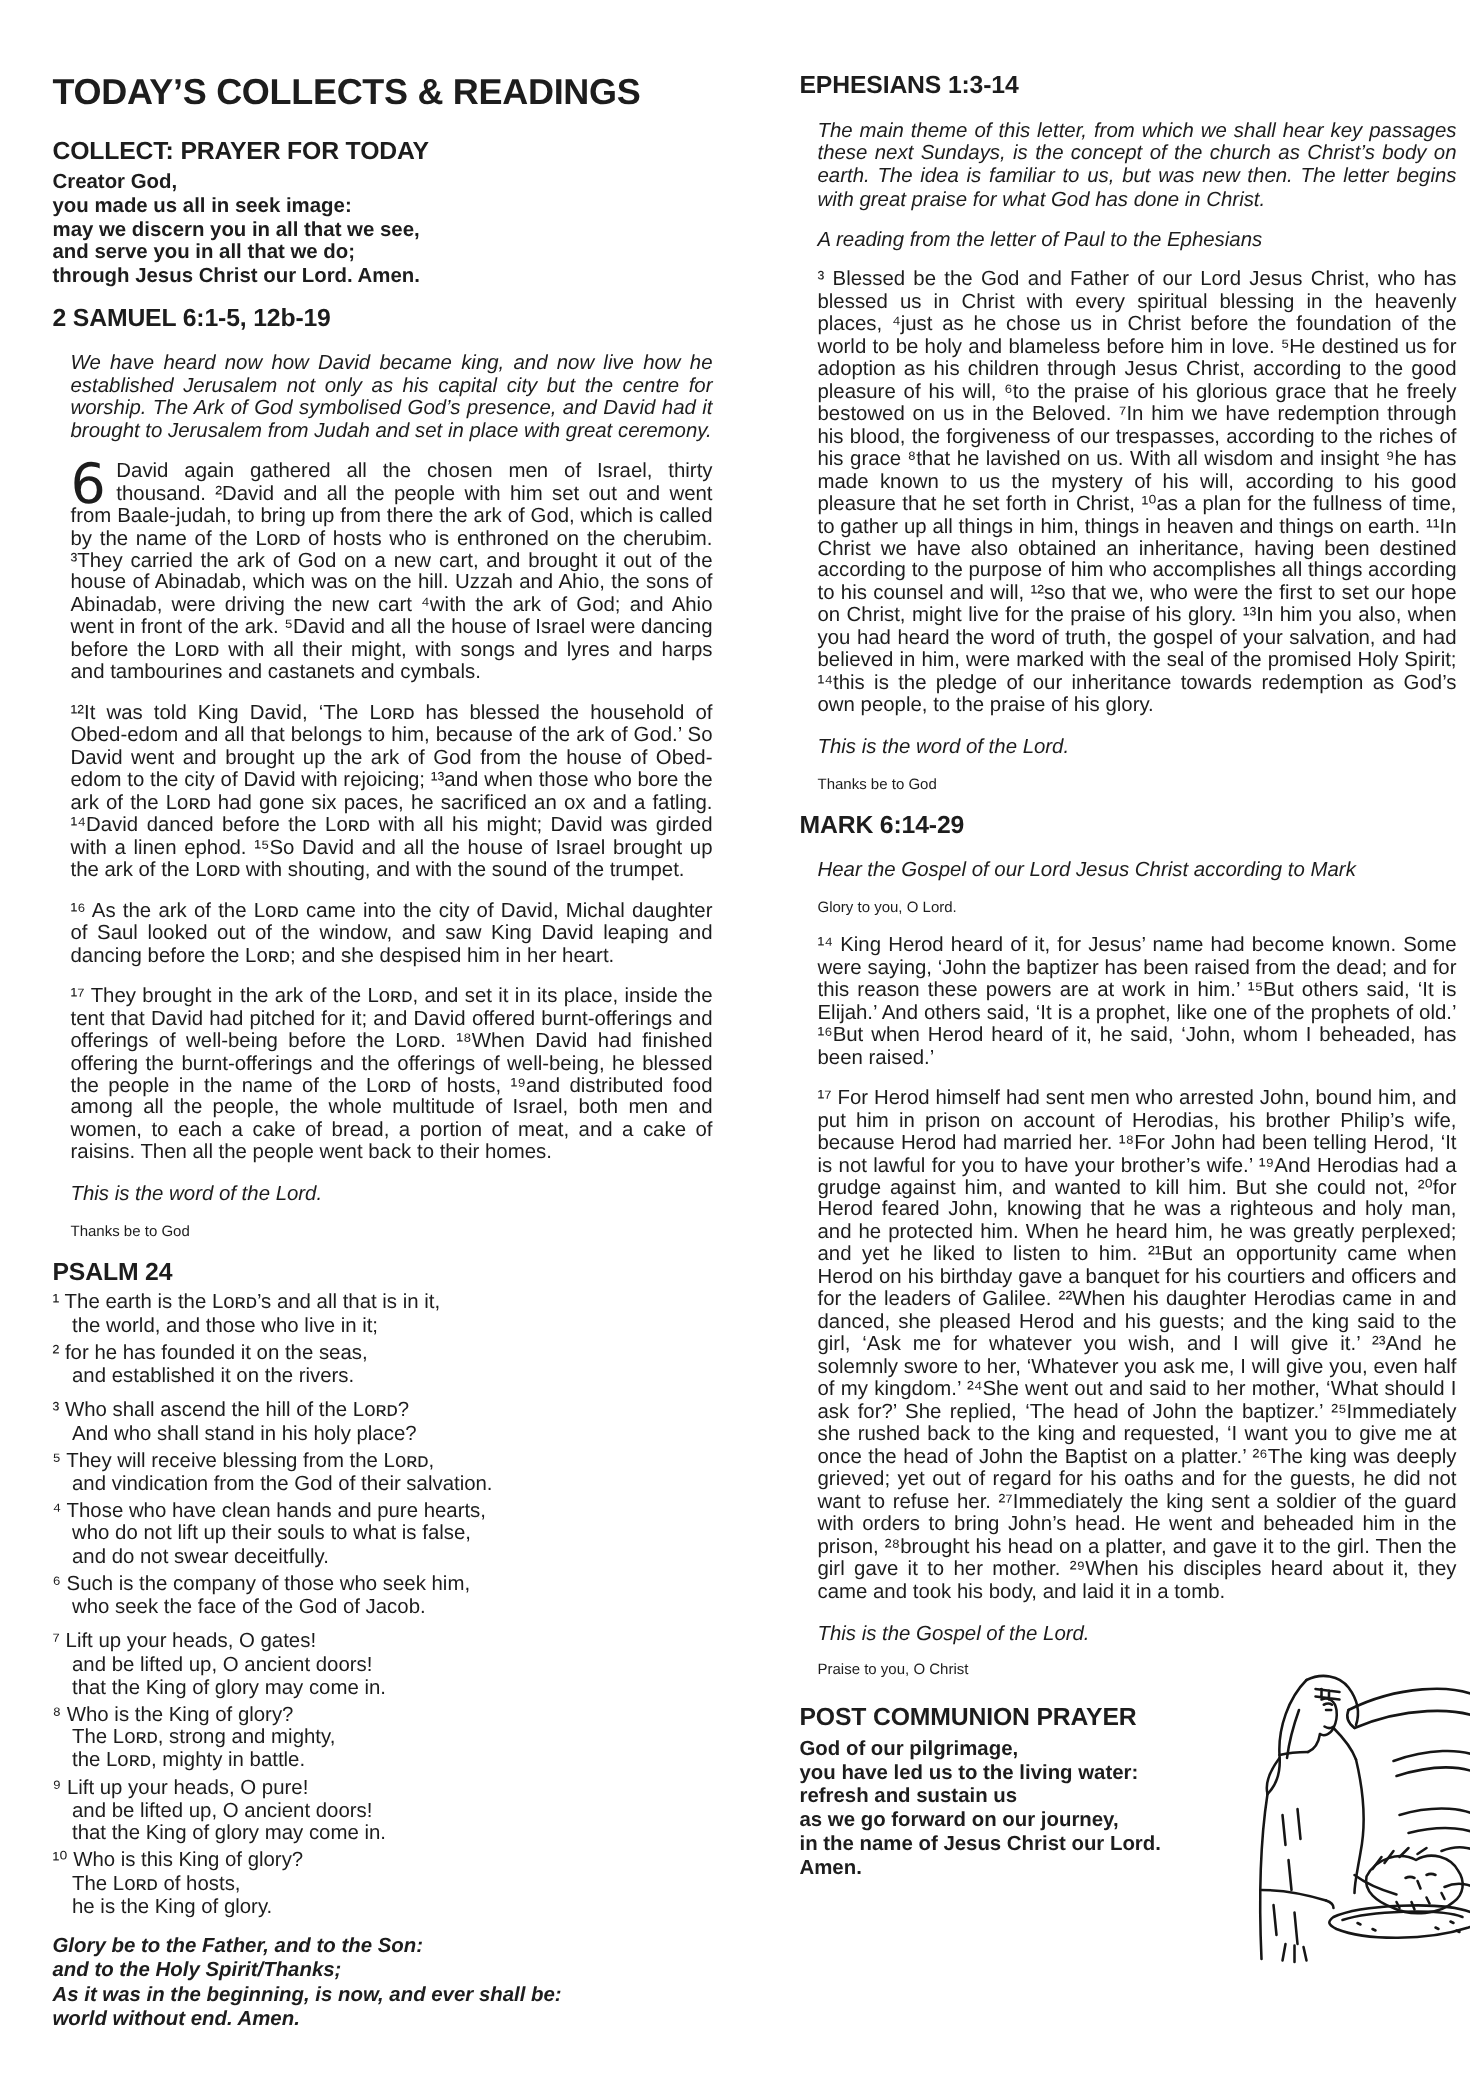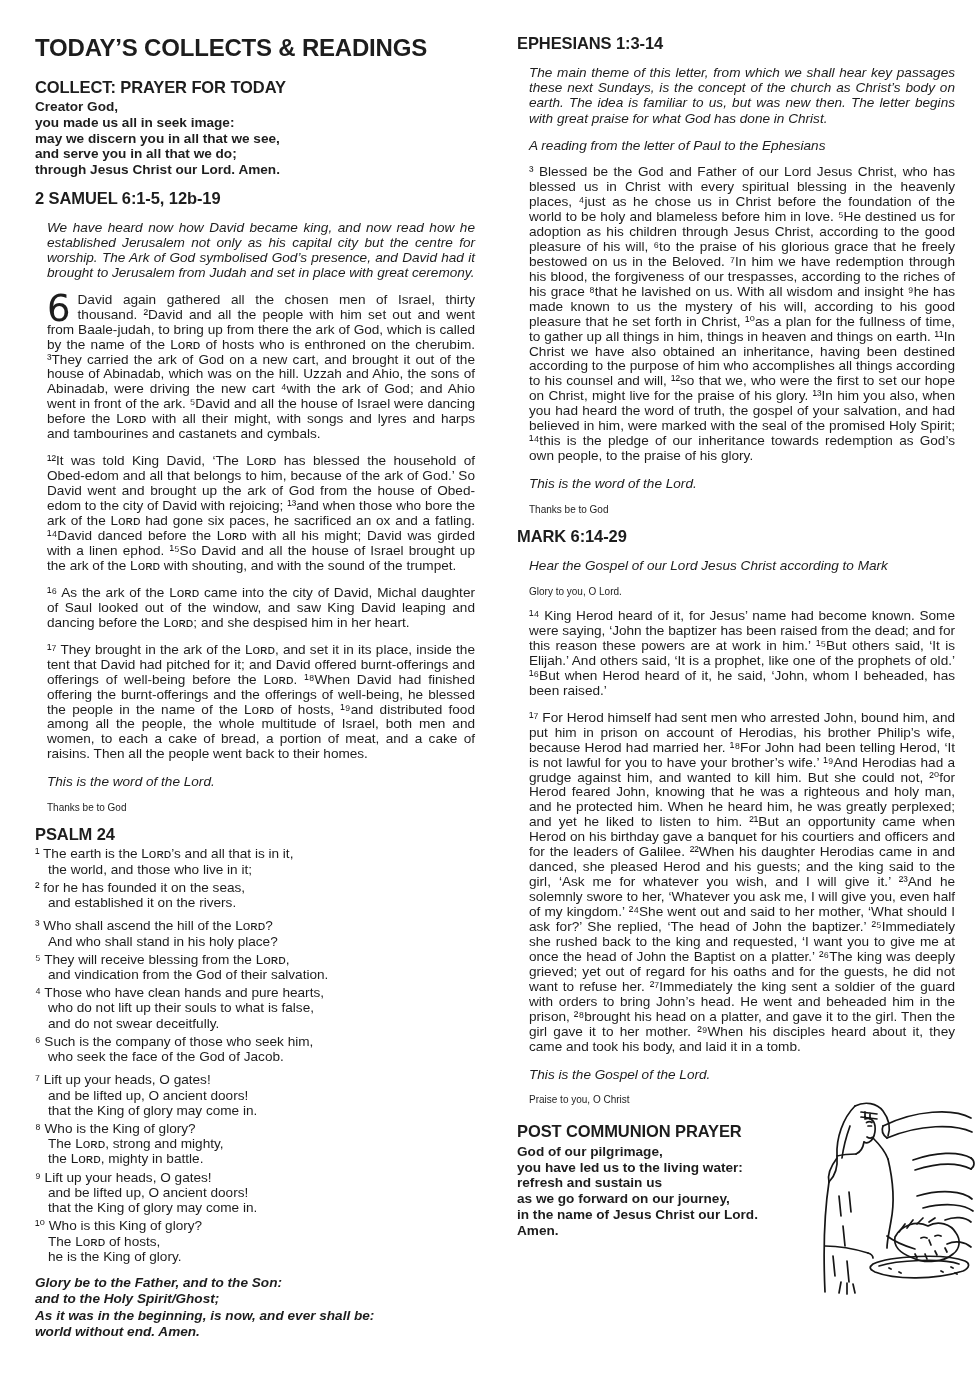--- a/index.html
+++ b/index.html
@@ -4,22 +4,22 @@
 <style>
   html,body{margin:0;padding:0;background:#ffffff;}
   body{
     width:980px;height:1386px;overflow:hidden;
     font-family:"Liberation Sans","DejaVu Sans",sans-serif;
     color:#1d1d1d;
   }
   .page{
     display:grid;
     grid-template-columns:452px 450px;
-    column-gap:30px;
-    padding:34px 13px 0 35px;
+    column-gap:46px;
+    padding:48px 13px 0 35px;
     box-sizing:border-box;
   }
   h1{
     font-size:24px;font-weight:700;letter-spacing:-0.2px;
     margin:0 0 16px 0;
   }
   h2{
     font-size:16.5px;font-weight:700;letter-spacing:-0.1px;
     margin:11px 0 2px 0;
   }
@@ -63,21 +63,21 @@
     <h2 class="first">COLLECT: PRAYER FOR TODAY</h2>
     <div class="lines">
       <div>Creator God,</div>
       <div>you made us all in seek image:</div>
       <div>may we discern you in all that we see,</div>
       <div>and serve you in all that we do;</div>
       <div>through Jesus Christ our Lord. Amen.</div>
     </div>
 
     <h2>2 SAMUEL 6:1-5, 12b-19</h2>
-    <p class="intro j">We have heard now how David became king, and now read how he established Jerusalem not only as his capital city but the centre for worship. The Ark of God symbolised God’s presence, and David had it brought to Jerusalem from Judah and set in place with great ceremony.</p>
+    <p class="intro j">We have heard now how David became king, and now live how he established Jerusalem not only as his capital city but the centre for worship. The Ark of God symbolised God’s presence, and David had it brought to Jerusalem from Judah and set in place with great ceremony.</p>
     <p class="body j"><span class="dropcap">6</span><span>David again gathered all the chosen men of Israel, thirty thousand. ²David and all the people with him set out and went from Baale-judah, to bring up from there the ark of God, which is called by the name of the Lᴏʀᴅ of hosts who is enthroned on the cherubim. ³They carried the ark of God on a new cart, and brought it out of the house of Abinadab, which was on the hill. Uzzah and Ahio, the sons of Abinadab, were driving the new cart ⁴with the ark of God; and Ahio went in front of the ark. ⁵David and all the house of Israel were dancing before the Lᴏʀᴅ with all their might, with songs and lyres and harps and tambourines and castanets and cymbals.</span></p>
     <p class="body j">¹²It was told King David, ‘The Lᴏʀᴅ has blessed the household of Obed-edom and all that belongs to him, because of the ark of God.’ So David went and brought up the ark of God from the house of Obed-edom to the city of David with rejoicing; ¹³and when those who bore the ark of the Lᴏʀᴅ had gone six paces, he sacrificed an ox and a fatling. ¹⁴David danced before the Lᴏʀᴅ with all his might; David was girded with a linen ephod. ¹⁵So David and all the house of Israel brought up the ark of the Lᴏʀᴅ with shouting, and with the sound of the trumpet.</p>
     <p class="body j">¹⁶ As the ark of the Lᴏʀᴅ came into the city of David, Michal daughter of Saul looked out of the window, and saw King David leaping and dancing before the Lᴏʀᴅ; and she despised him in her heart.</p>
     <p class="body j">¹⁷ They brought in the ark of the Lᴏʀᴅ, and set it in its place, inside the tent that David had pitched for it; and David offered burnt-offerings and offerings of well-being before the Lᴏʀᴅ. ¹⁸When David had finished offering the burnt-offerings and the offerings of well-being, he blessed the people in the name of the Lᴏʀᴅ of hosts, ¹⁹and distributed food among all the people, the whole multitude of Israel, both men and women, to each a cake of bread, a portion of meat, and a cake of raisins. Then all the people went back to their homes.</p>
     <p class="wordline">This is the word of the Lord.</p>
     <p class="response">Thanks be to God</p>
 
     <h2>PSALM 24</h2>
     <div class="verse">
       <div class="pl">¹ The earth is the Lᴏʀᴅ’s and all that is in it,</div>
@@ -108,32 +108,32 @@
       <div class="pl">⁷ Lift up your heads, O gates!</div>
       <div class="pl cont">and be lifted up, O ancient doors!</div>
       <div class="pl cont">that the King of glory may come in.</div>
     </div>
     <div class="verse">
       <div class="pl">⁸ Who is the King of glory?</div>
       <div class="pl cont">The Lᴏʀᴅ, strong and mighty,</div>
       <div class="pl cont">the Lᴏʀᴅ, mighty in battle.</div>
     </div>
     <div class="verse">
-      <div class="pl">⁹ Lift up your heads, O gates!</div>
+      <div class="pl">⁹ Lift up your heads, O pure!</div>
       <div class="pl cont">and be lifted up, O ancient doors!</div>
       <div class="pl cont">that the King of glory may come in.</div>
     </div>
     <div class="verse">
       <div class="pl">¹⁰ Who is this King of glory?</div>
       <div class="pl cont">The Lᴏʀᴅ of hosts,</div>
       <div class="pl cont">he is the King of glory.</div>
     </div>
     <div class="gloria">
       <div>Glory be to the Father, and to the Son:</div>
-      <div>and to the Holy Spirit/Ghost;</div>
+      <div>and to the Holy Spirit/Thanks;</div>
       <div>As it was in the beginning, is now, and ever shall be:</div>
       <div>world without end. Amen.</div>
     </div>
   </div>
 
   <div class="col">
     <h2 class="first">EPHESIANS 1:3-14</h2>
     <p class="intro j">The main theme of this letter, from which we shall hear key passages these next Sundays, is the concept of the church as Christ’s body on earth. The idea is familiar to us, but was new then. The letter begins with great praise for what God has done in Christ.</p>
     <p class="readingline">A reading from the letter of Paul to the Ephesians</p>
     <p class="body j">³ Blessed be the God and Father of our Lord Jesus Christ, who has blessed us in Christ with every spiritual blessing in the heavenly places, ⁴just as he chose us in Christ before the foundation of the world to be holy and blameless before him in love. ⁵He destined us for adoption as his children through Jesus Christ, according to the good pleasure of his will, ⁶to the praise of his glorious grace that he freely bestowed on us in the Beloved. ⁷In him we have redemption through his blood, the forgiveness of our trespasses, according to the riches of his grace ⁸that he lavished on us. With all wisdom and insight ⁹he has made known to us the mystery of his will, according to his good pleasure that he set forth in Christ, ¹⁰as a plan for the fullness of time, to gather up all things in him, things in heaven and things on earth. ¹¹In Christ we have also obtained an inheritance, having been destined according to the purpose of him who accomplishes all things according to his counsel and will, ¹²so that we, who were the first to set our hope on Christ, might live for the praise of his glory. ¹³In him you also, when you had heard the word of truth, the gospel of your salvation, and had believed in him, were marked with the seal of the promised Holy Spirit; ¹⁴this is the pledge of our inheritance towards redemption as God’s own people, to the praise of his glory.</p>

